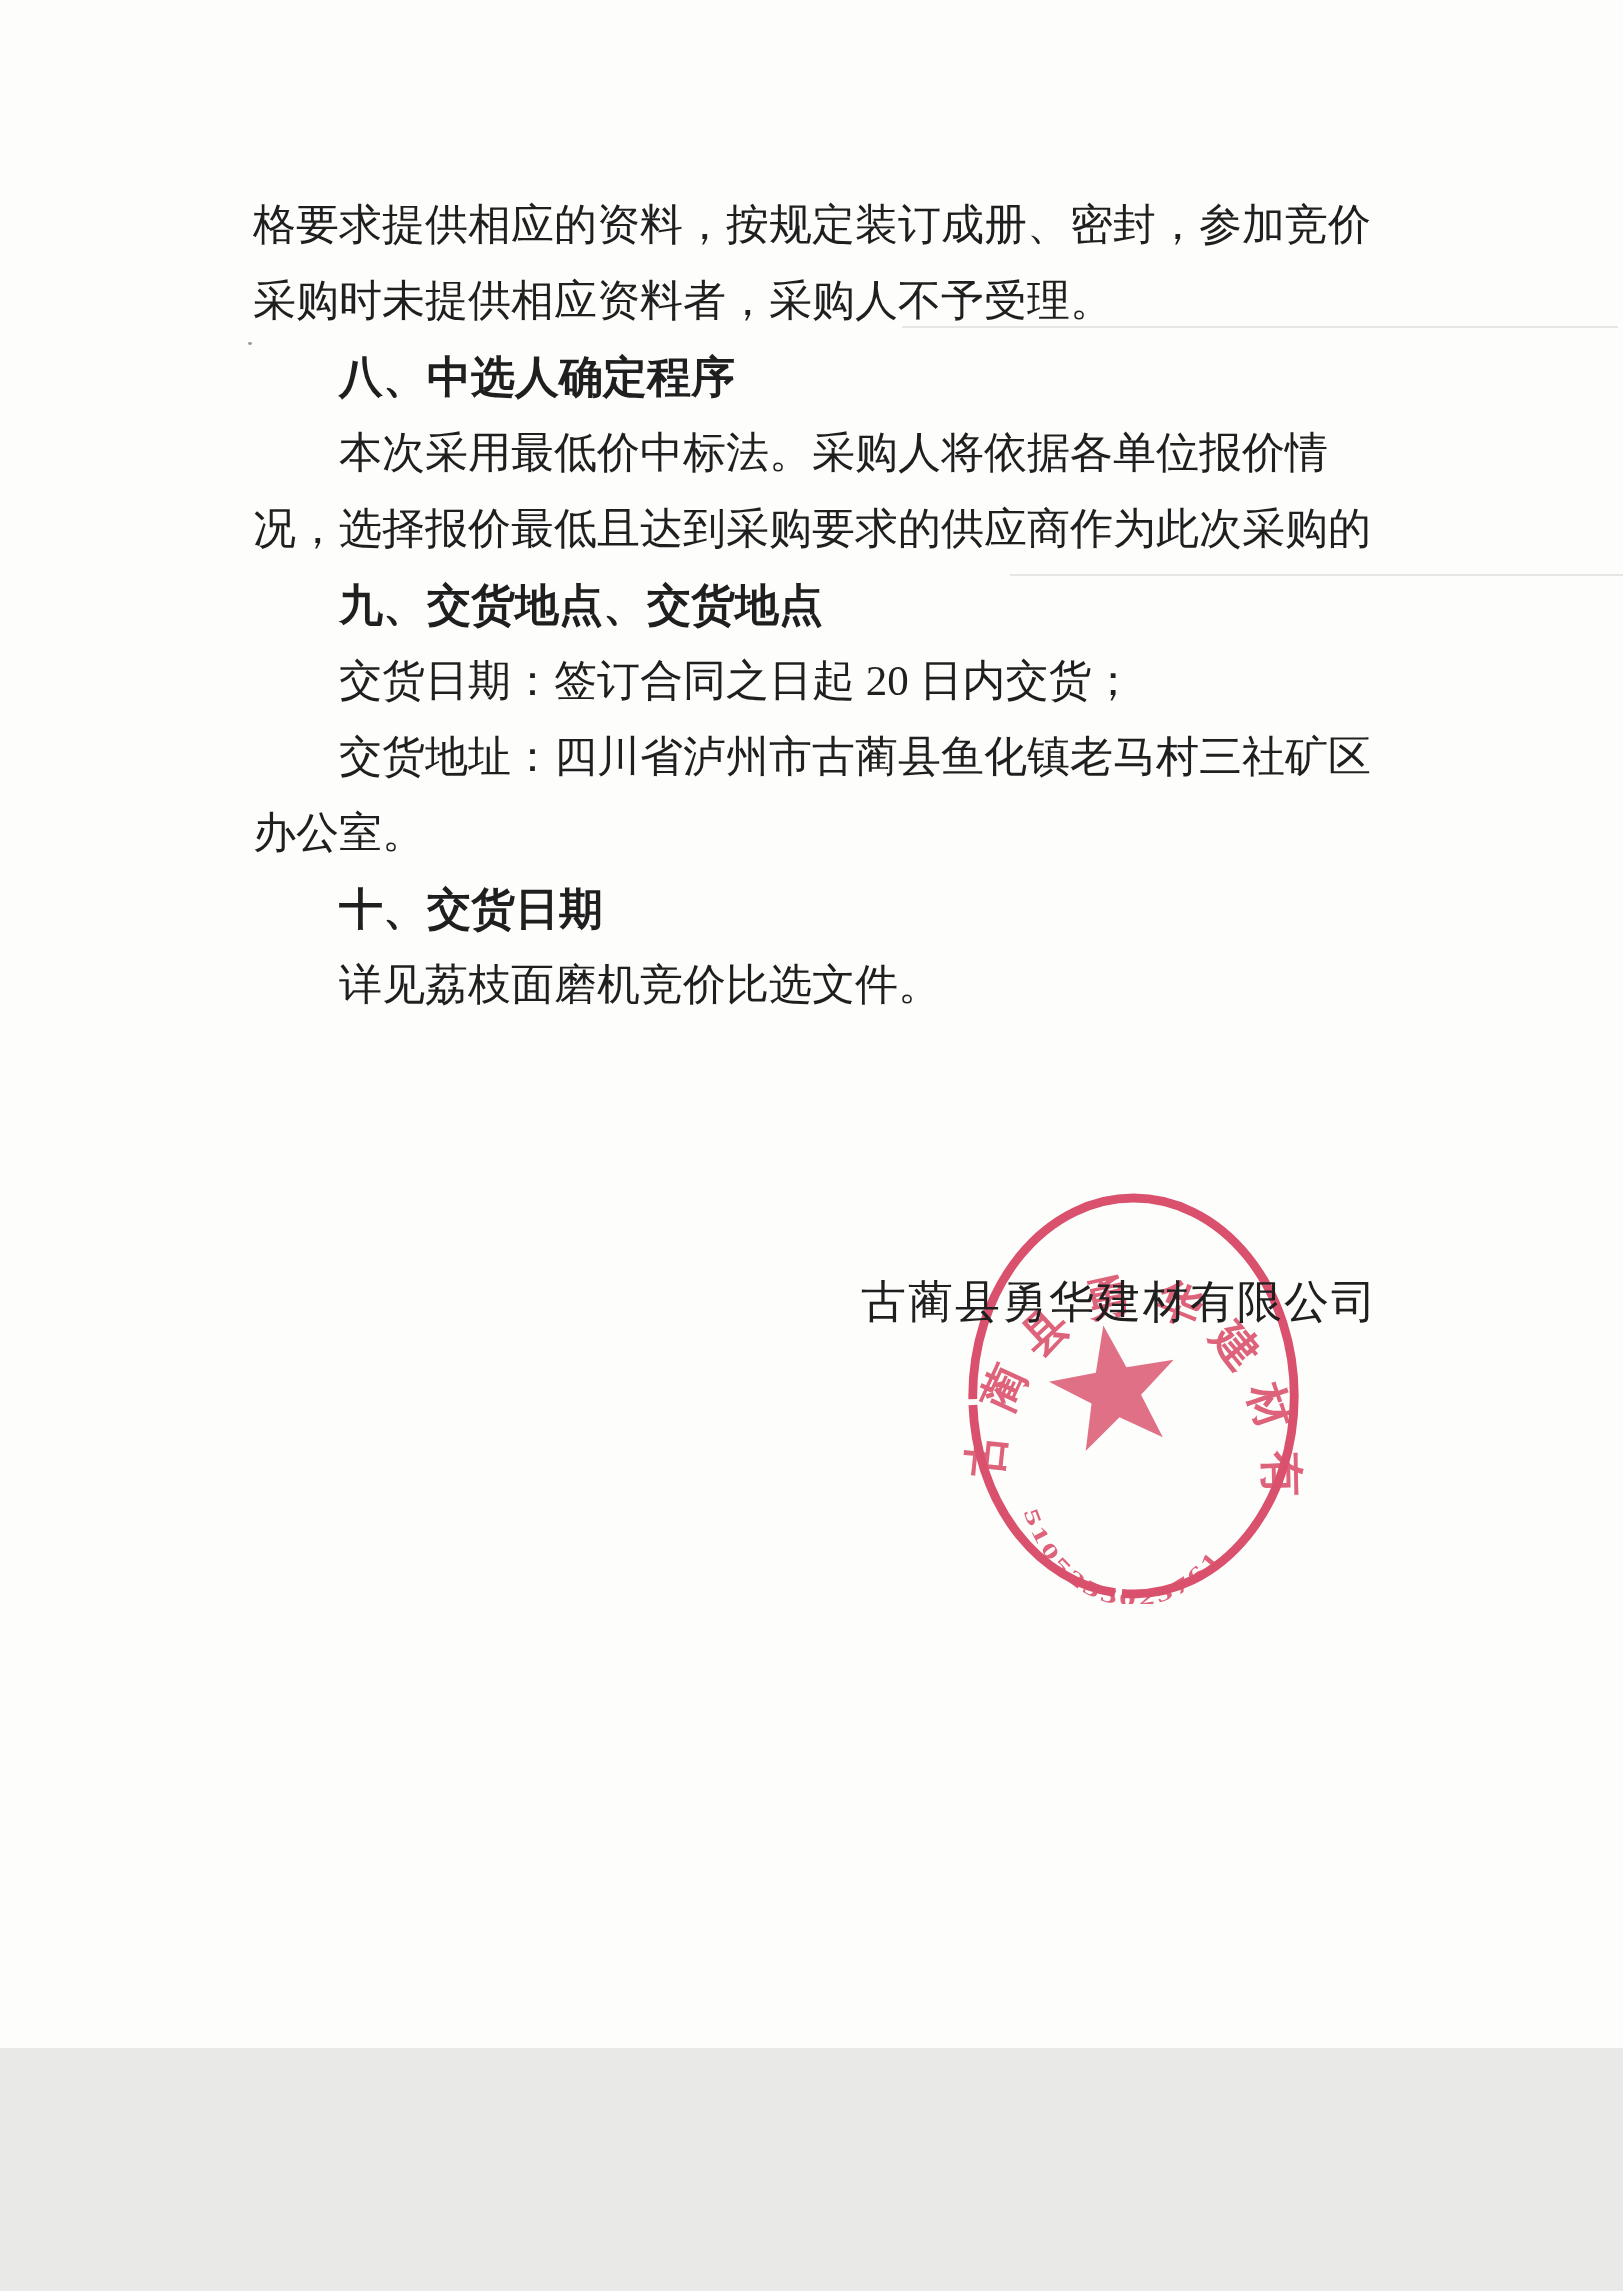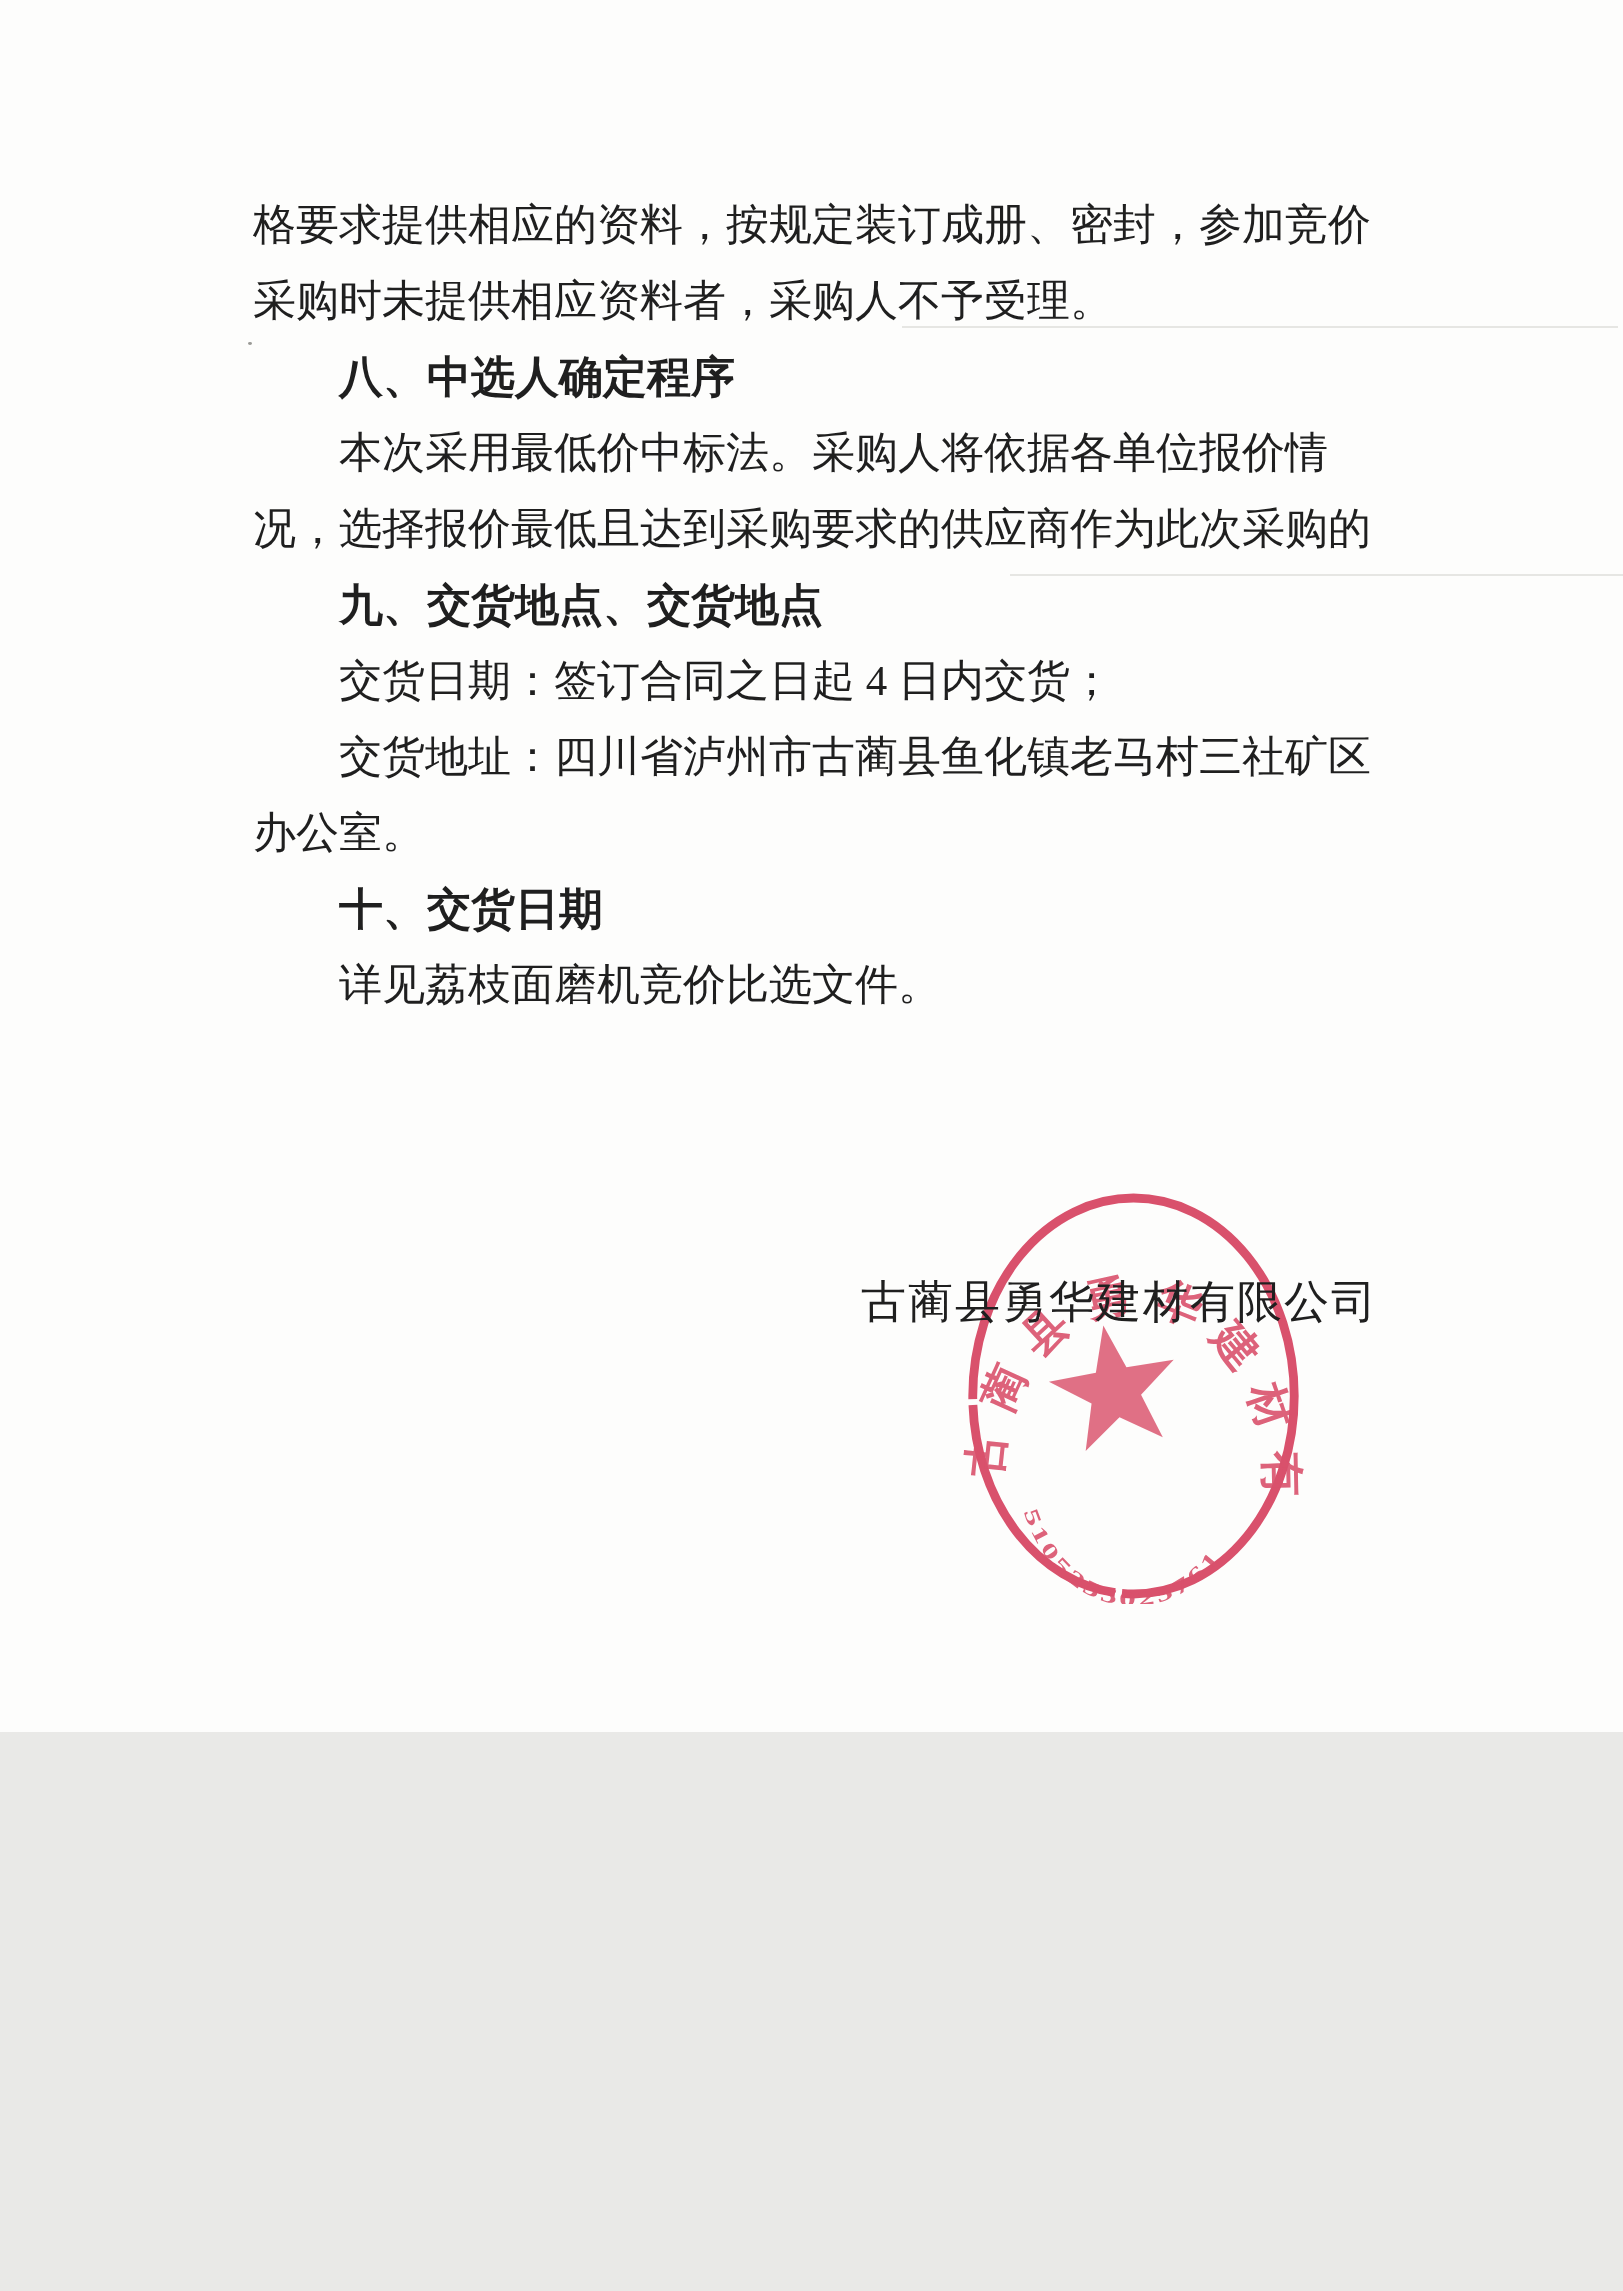--- a/index.html
+++ b/index.html
@@ -1,18 +1,18 @@
 <!DOCTYPE html>
 <html><head>
 <meta charset="utf-8">
 <style>
   html,body{margin:0;padding:0;background:#e9e9e7;}
   .page{
     position:relative;
-    width:1623px;height:1732px;
+    width:1623px;height:2048px;
     background:#fdfdfc;
     overflow:hidden;
     font-family:"Liberation Serif","DejaVu Serif",serif;
     color:#1f1f1f;
   }
   .content{
     position:absolute;
     left:253px;top:187px;
     width:1157px;
   }
@@ -79,21 +79,21 @@
   <div class="scan-line b"></div>
   <div class="speck" style="left:248px;top:342px;"></div>
 
   <div class="content">
     <div class="line">格要求提供相应的资料，按规定装订成册、密封，参加竞价</div>
     <div class="line">采购时未提供相应资料者，采购人不予受理。</div>
     <div class="line heading">八、中选人确定程序</div>
     <div class="line indent">本次采用最低价中标法。采购人将依据各单位报价情</div>
     <div class="line">况，选择报价最低且达到采购要求的供应商作为此次采购的</div>
     <div class="line heading">九、交货地点、交货地点</div>
-    <div class="line indent">交货日期：签订合同之日起 4 日内交货；</div>
+    <div class="line indent">交货日期：签订合同之日起 20 日内交货；</div>
     <div class="line indent">交货地址：四川省泸州市古蔺县鱼化镇老马村三社矿区</div>
     <div class="line">办公室。</div>
     <div class="line heading">十、交货日期</div>
     <div class="line indent">详见荔枝面磨机竞价比选文件。</div>
   </div>
 
   <svg class="stamp" viewBox="0 0 352 424">
     <defs>
       <path id="arcPath" d="M 40 296 A 136 172 0 1 1 312 296" fill="none"></path>
       <path id="serialPath" d="M 64 330 A 120 150 0 0 0 288 330" fill="none"></path>

